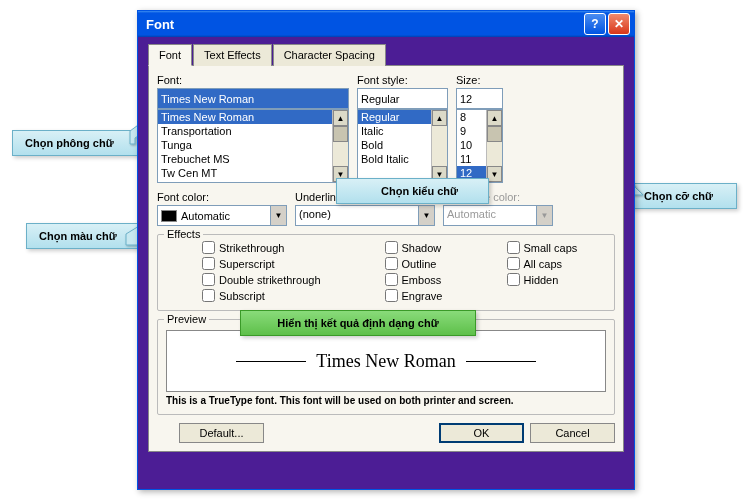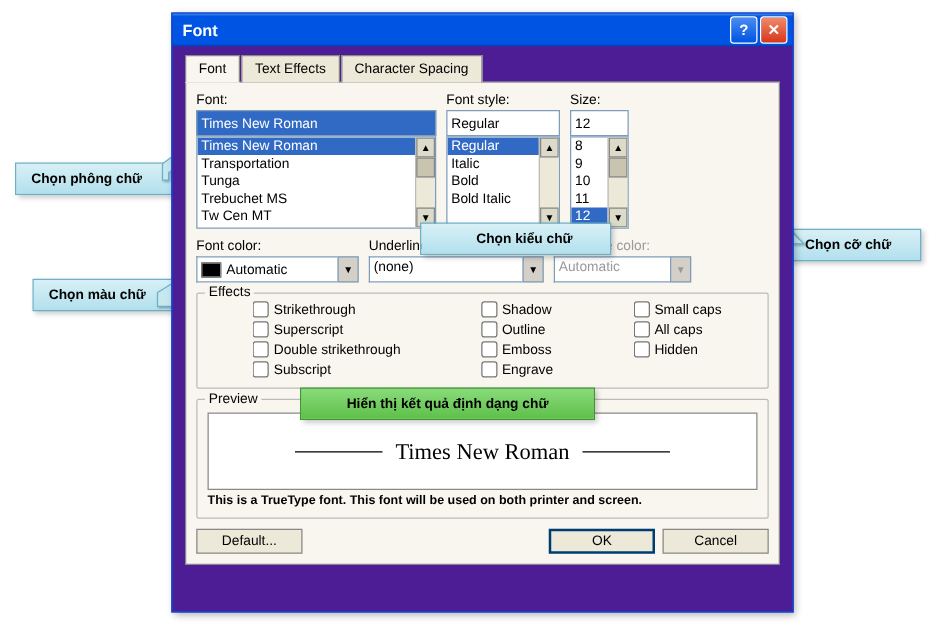--- a/index.html
+++ b/index.html
@@ -32,21 +32,21 @@
 .group { border: 1px solid #bbb; border-radius: 2px; padding: 6px 8px 8px 8px; margin-top: 8px; position: relative; }
 .group-title { position: absolute; top: -7px; left: 6px; background: #f8f6ef; padding: 0 3px; font-size: 11px; }
 .checks { display: flex; gap: 28px; }
 .checks-col { display: flex; flex-direction: column; gap: 3px; }
 .check { display: flex; align-items: center; gap: 4px; padding-left: 36px; }
 .check input { margin: 0; }
 .preview-box { border: 1px solid #888; background: #fff; height: 60px; margin-top: 4px; display: flex; align-items: center; justify-content: center; gap: 10px; }
 .preview-line { width: 70px; height: 1px; background: #000; }
 .preview-text { font-family: 'Times New Roman', serif; font-size: 18px; }
 .footnote { font-size: 10px; margin-top: 3px; font-weight: bold; }
-.btns { display: flex; justify-content: space-between; margin-top: 8px; }
+.btns { display: flex; justify-content: space-between; margin-top: 8px; margin-left: 22px; }
 .btn { padding: 3px 14px; border: 1px solid #888; background: #ece9d8; font-size: 11px; min-width: 55px; text-align: center; }
 .btn.default { border: 2px solid #003c74; padding: 2px 13px; }
 .callout { position: absolute; background: linear-gradient(to bottom, #d8f0f6 0%, #b2e0ed 100%); border: 1px solid #6bb0c8; padding: 6px 12px; font-weight: bold; font-size: 11px; box-shadow: 2px 2px 4px rgba(0,0,0,0.2); }
 .callout-green { background: linear-gradient(to bottom, #89db7a 0%, #5ec04a 100%); border: 1px solid #3a9a28; color: #000; }
 .arrow-svg { position: absolute; pointer-events: none; }
 .disabled { color: #999; }
 </style>
 </head>
 <body>
 

